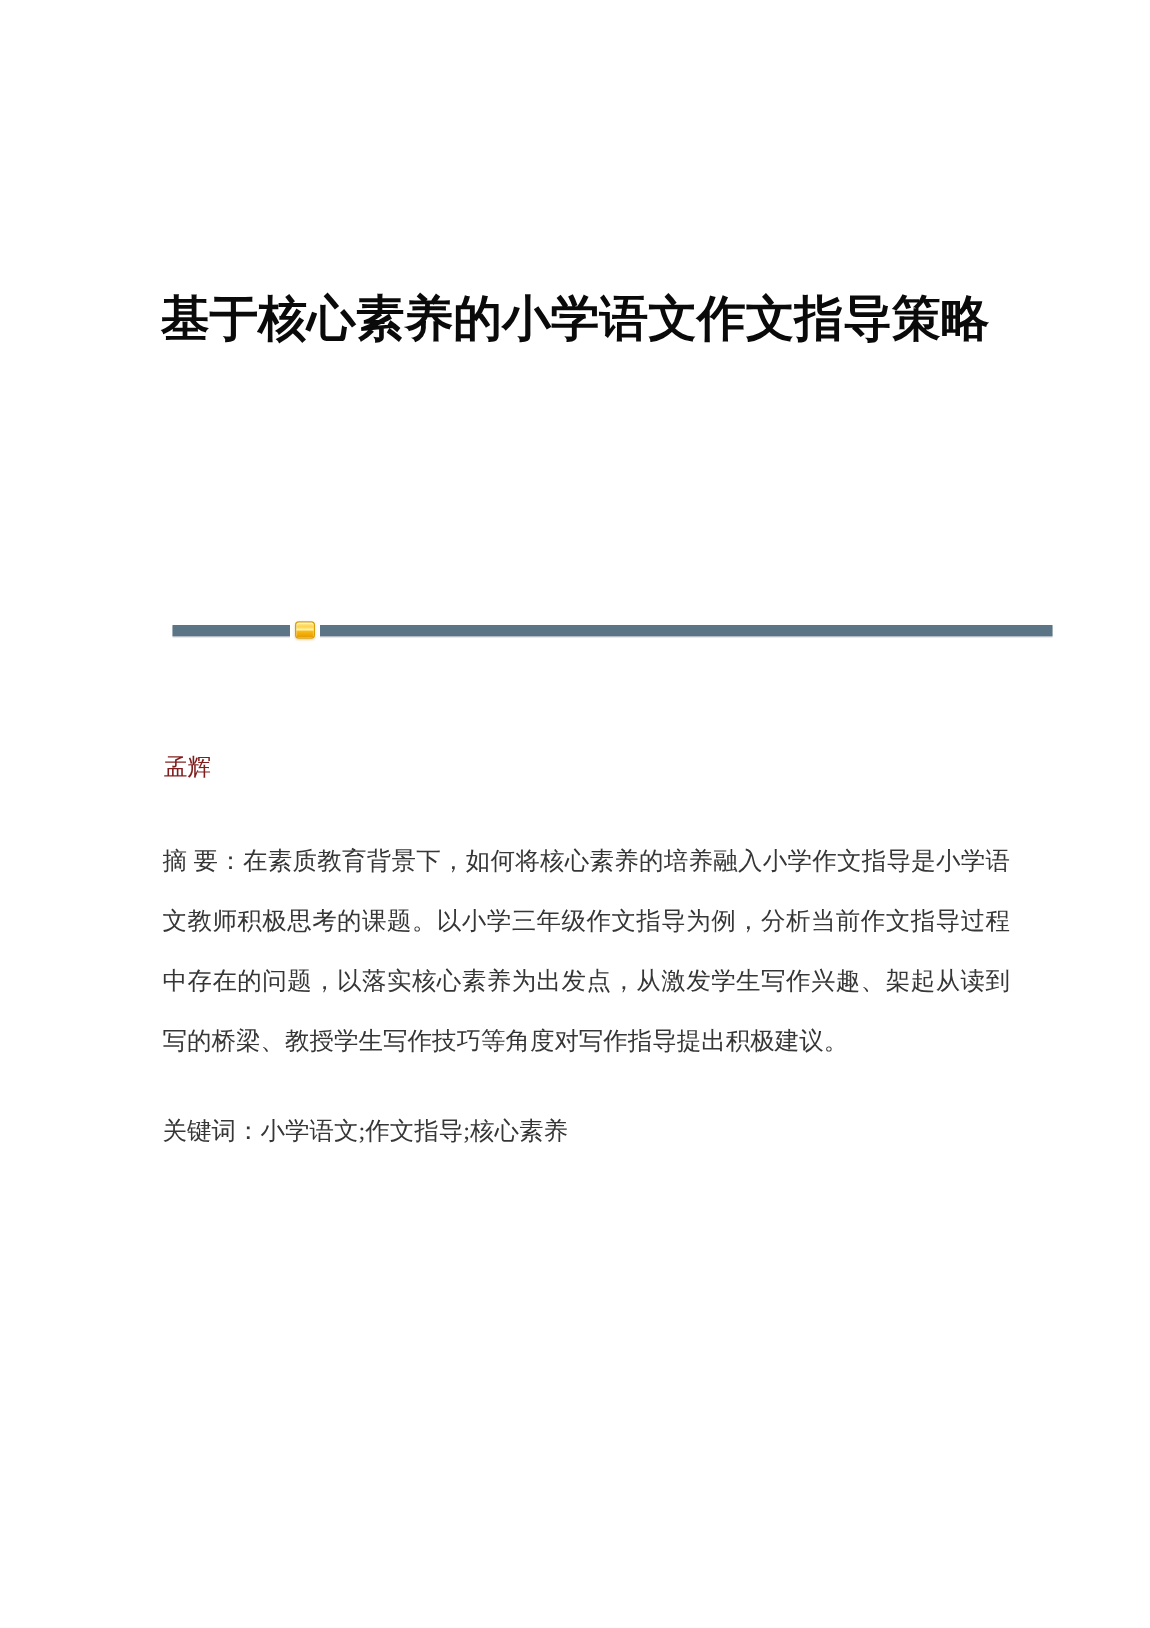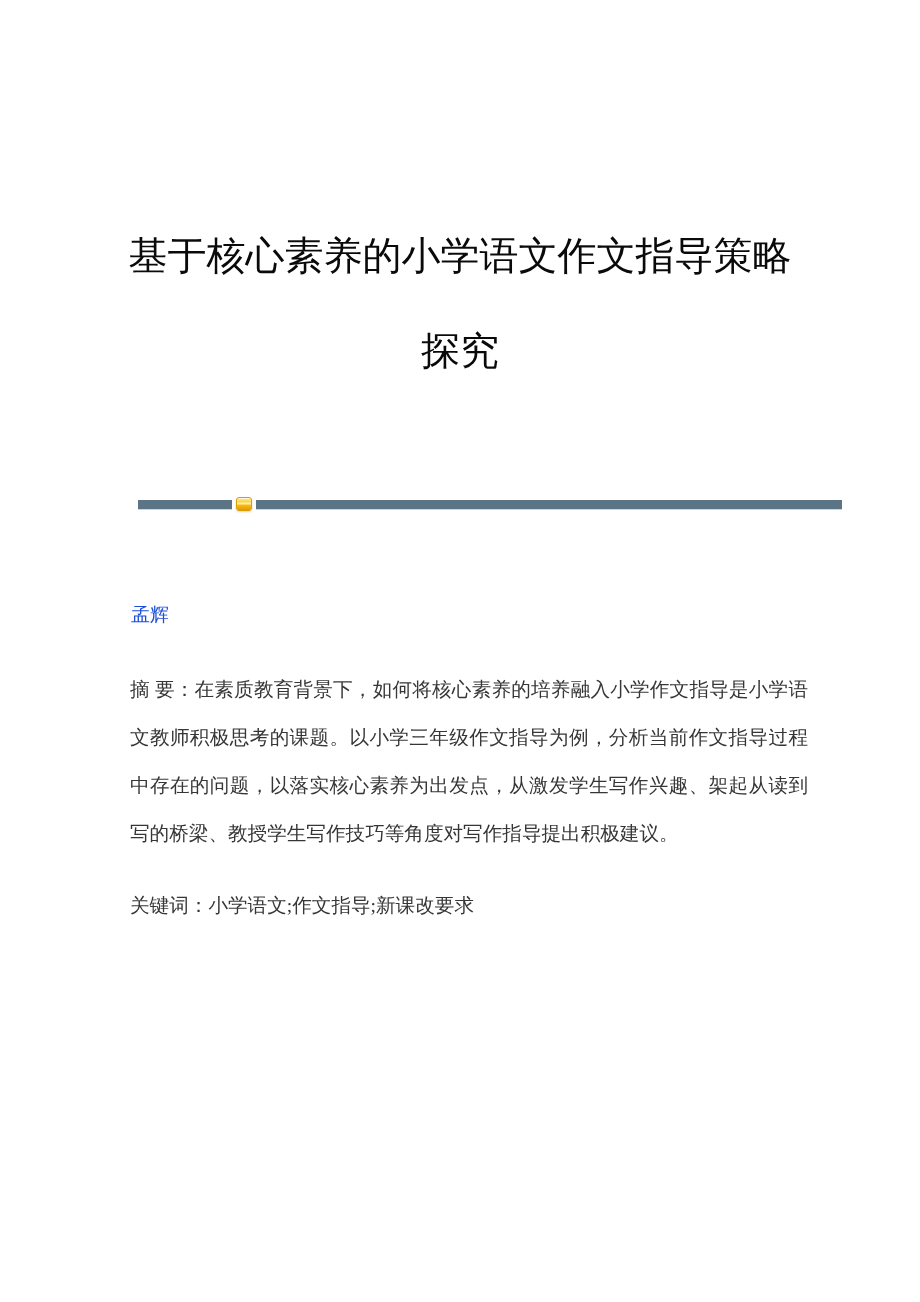--- a/index.html
+++ b/index.html
@@ -16,21 +16,21 @@
     font-family: "Liberation Serif", "DejaVu Serif", serif;
   }
   .title {
     position: absolute;
     top: 208px;
     left: 0;
     width: 920px;
     margin: 0;
     text-align: center;
     font-size: 39px;
-    font-weight: 400;
+    font-weight: 700;
     color: #0a0a0a;
     line-height: 95px;
     letter-spacing: 0;
   }
   .divider {
     position: absolute;
     top: 497px;
     left: 138px;
     width: 704px;
     height: 14px;
@@ -53,21 +53,21 @@
     border: 1px solid #d99e06;
     box-shadow: inset 0 1px 1px rgba(255,255,255,0.8), 0 1px 2px rgba(180,130,0,0.35);
     box-sizing: border-box;
     flex: 0 0 auto;
   }
   .author {
     position: absolute;
     top: 603px;
     left: 131px;
     font-size: 19px;
-    color: #1d4ed8;
+    color: #7f1d1d;
     line-height: 24px;
   }
   .para {
     position: absolute;
     left: 130px;
     width: 678px;
     margin: 0;
     font-size: 19.6px;
     color: #363636;
     text-align: justify;
@@ -77,29 +77,28 @@
   .keywords  { top: 882px; line-height: 48px; }
   .body-text { top: 952px; line-height: 47.5px; }
 </style>
 </head>
 <body>
 
 <div class="page">
 
   <h1 class="title">
     <div class="title-line">基于核心素养的小学语文作文指导策略</div>
-    <div class="title-line">探究</div>
   </h1>
 
   <div class="divider">
     <div class="divider-seg left"></div>
     <div class="divider-icon"></div>
     <div class="divider-seg right"></div>
   </div>
 
   <div class="author">孟辉</div>
 
   <p class="para abstract">摘 要：在素质教育背景下，如何将核心素养的培养融入小学作文指导是小学语文教师积极思考的课题。以小学三年级作文指导为例，分析当前作文指导过程中存在的问题，以落实核心素养为出发点，从激发学生写作兴趣、架起从读到写的桥梁、教授学生写作技巧等角度对写作指导提出积极建议。</p>
 
-  <p class="para keywords">关键词：小学语文;作文指导;新课改要求</p>
+  <p class="para keywords">关键词：小学语文;作文指导;核心素养</p>
 
 
 </div>
 
 </body></html>

